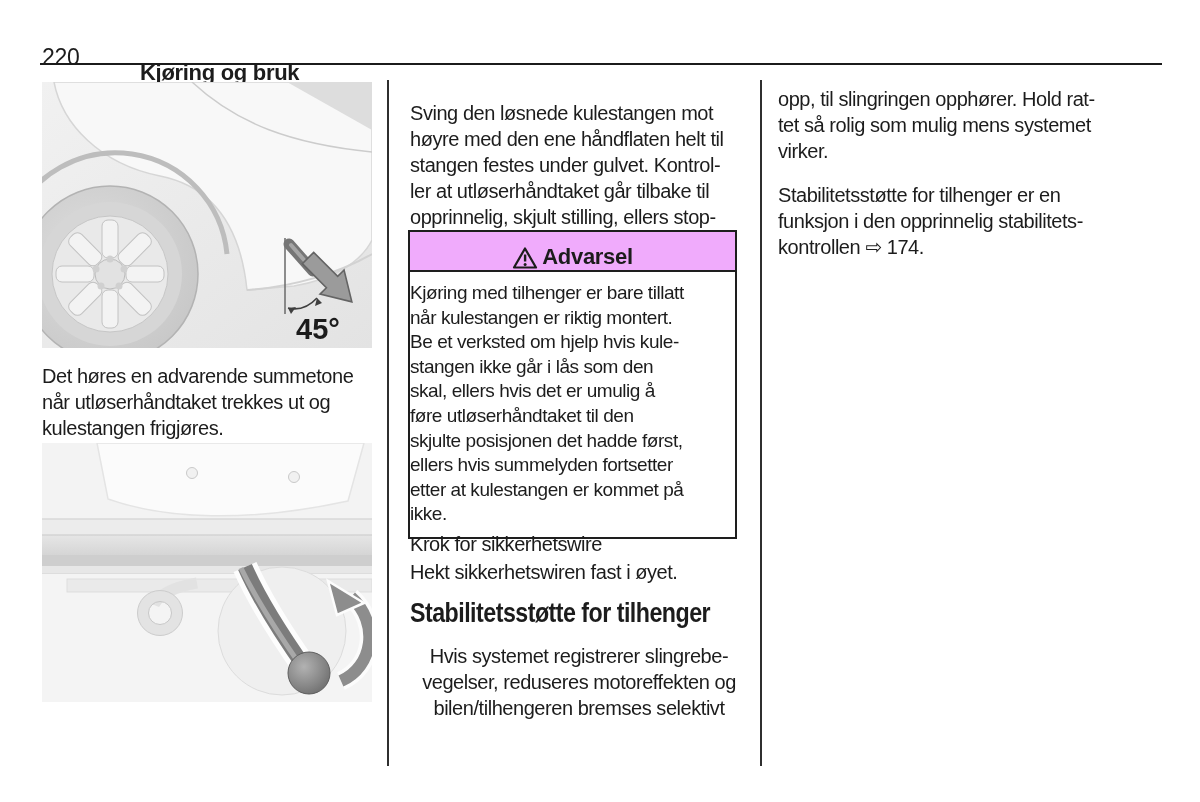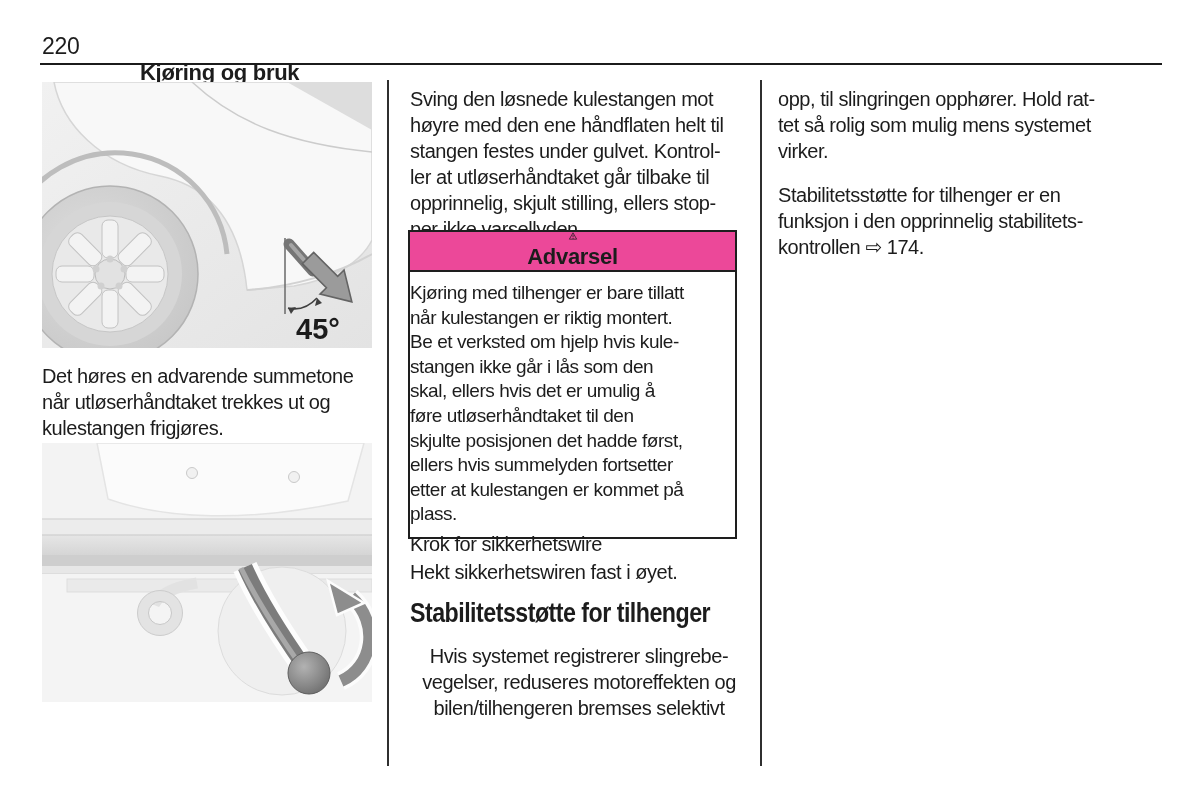--- a/index.html
+++ b/index.html
@@ -6,21 +6,21 @@
   .page{
     position:relative;
     width:1200px;height:802px;
     background:#ffffff;
     font-family:"Liberation Sans","DejaVu Sans",sans-serif;
     color:#1c1c1c;
     overflow:hidden;
   }
   
   .hdr-num{
-    position:absolute;left:42px;top:33px;
+    position:absolute;left:42px;top:44px;
     font-size:23px;letter-spacing:-0.3px;
   }
   .hdr-title{
     position:absolute;left:140px;top:36px;
     font-size:22px;font-weight:bold;letter-spacing:-0.3px;margin-top:24px;
   }
   .hdr-rule{
     position:absolute;left:40px;top:63px;width:1122px;height:2px;
     background:#1b1b1b;
   }
@@ -39,29 +39,29 @@
   .body-text{font-size:20px;line-height:26px;letter-spacing:-0.45px;}
   .body-text div{white-space:nowrap;}
 
   
   .fig{position:absolute;left:0;display:block;}
   .fig1{top:0;}
   .caption{position:absolute;left:0;top:281px;width:340px;}
   .fig2{top:361px;}
 
   
-  .mid-p1{position:absolute;left:2px;top:4px;width:338px;}
+  .mid-p1{position:absolute;left:2px;top:18px;width:338px;}
   .warning-box{
     position:absolute;left:0;top:148px;width:325px;
     border:2.5px solid #1e1e1e;background:#ffffff;
   }
   .warning-head{
-    background:#ec4899;border-bottom:2.5px solid #1e1e1e;
-    height:38px;display:flex;align-items:center;justify-content:center;
-    font-size:22px;font-weight:bold;letter-spacing:-0.3px;gap:4px;flex-direction:column;
+    background:#f0abfc;border-bottom:2.5px solid #1e1e1e;
+    height:38px;display:flex;align-items:flex-end;justify-content:center;
+    font-size:22px;font-weight:bold;letter-spacing:-0.3px;gap:4px;
   }
   .warning-head svg{display:block;}
   .warning-body{
     padding:9px 8px 10px 0;
     font-size:19px;line-height:24.6px;letter-spacing:-0.45px;
   }
   .warning-body div{white-space:nowrap;}
   .sub-h{
     position:absolute;left:2px;top:451px;
     font-size:20px;font-weight:normal;letter-spacing:-0.45px;white-space:nowrap;
@@ -252,21 +252,21 @@
       <div class="warning-body">
           <div>Kjøring med tilhenger er bare tillatt</div>
           <div>når kulestangen er riktig montert.</div>
           <div>Be et verksted om hjelp hvis kule-</div>
           <div>stangen ikke går i lås som den</div>
           <div>skal, ellers hvis det er umulig å</div>
           <div>føre utløserhåndtaket til den</div>
           <div>skjulte posisjonen det hadde først,</div>
           <div>ellers hvis summelyden fortsetter</div>
           <div>etter at kulestangen er kommet på</div>
-          <div>plass.</div>
+          <div>ikke.</div>
         </div>
     </div>
 
     <div class="sub-h">Krok for sikkerhetswire</div>
     <div class="sub-b body-text">
         <div>Hekt sikkerhetswiren fast i øyet.</div>
       </div>
 
     <div class="big-h">Stabilitetsstøtte for tilhenger</div>
 

